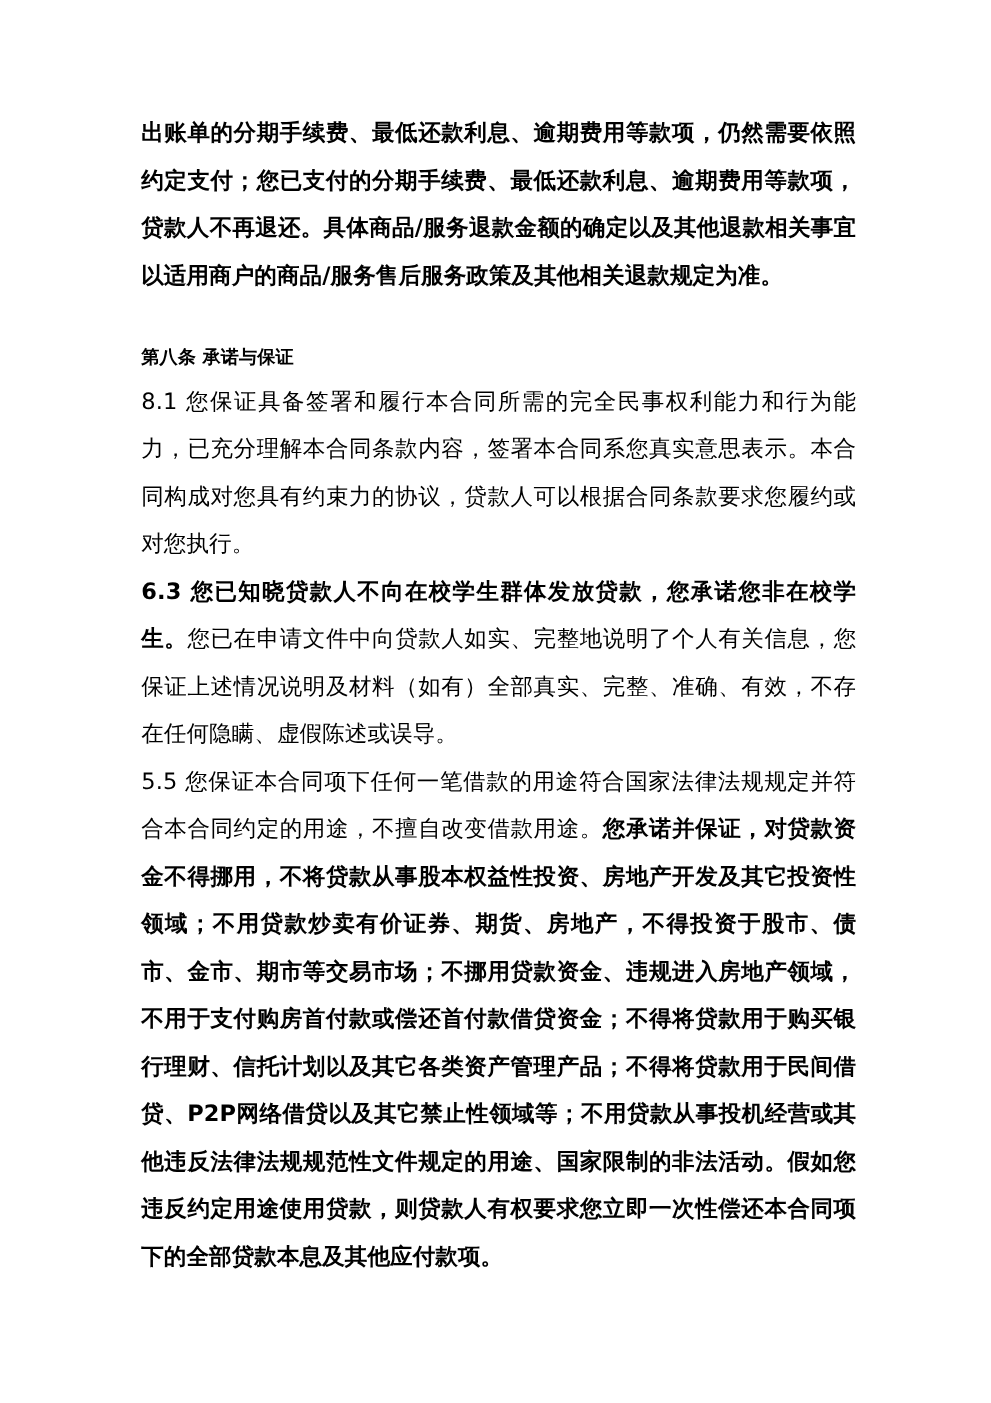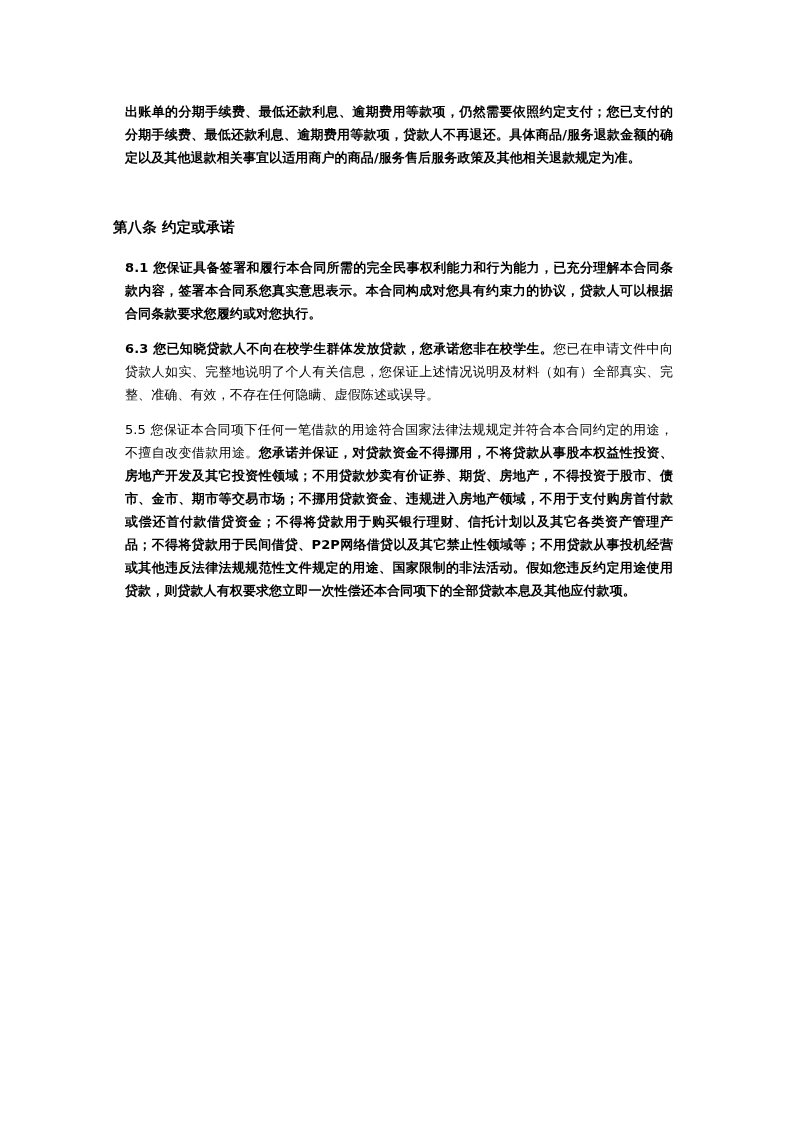--- a/index.html
+++ b/index.html
@@ -23,32 +23,32 @@
     height: 1122px;
     background: #ffffff;
   }
   .content {
     position: absolute;
     left: 113px;
     top: 88px;
     width: 572px;
   }
   p {
-    margin: 12px;
-    font-size: 13px;
-    line-height: 23px;
+    margin: 0;
+    font-size: 18px;
+    line-height: 38px;
     text-align: justify;
     text-justify: inter-ideograph;
     letter-spacing: 0.1px;
   }
   .bold {
     font-weight: bold;
   }
   .para-normal {
-    font-weight: bold;
+    font-weight: normal;
   }
   .heading {
     font-weight: bold;
     font-size: 14.5px;
     line-height: 33px;
     margin: 0;
   }
   .spacer-lg {
     height: 30px;
   }
@@ -60,21 +60,21 @@
 <body>
 
 <div class="page">
   <div class="content">
 
     <p class="bold">出账单的分期手续费、最低还款利息、逾期费用等款项，仍然需要依照约定支付；您已支付的分期手续费、最低还款利息、逾期费用等款项，贷款人不再退还。具体商品/服务退款金额的确定以及其他退款相关事宜以适用商户的商品/服务售后服务政策及其他相关退款规定为准。</p>
 
 
     <div class="spacer-lg"></div>
 
-    <p class="heading">第八条 约定或承诺</p>
+    <p class="heading">第八条 承诺与保证</p>
 
     <p class="para-normal">8.1 您保证具备签署和履行本合同所需的完全民事权利能力和行为能力，已充分理解本合同条款内容，签署本合同系您真实意思表示。本合同构成对您具有约束力的协议，贷款人可以根据合同条款要求您履约或对您执行。</p>
 
 
 
     <p class="mixed">
       <b>6.3 您已知晓贷款人不向在校学生群体发放贷款，您承诺您非在校学生。</b><span>您已在申请文件中向贷款人如实、完整地说明了个人有关信息，您保证上述情况说明及材料（如有）全部真实、完整、准确、有效，不存在任何隐瞒、虚假陈述或误导。</span>
     </p>
 
     <p class="mixed">

